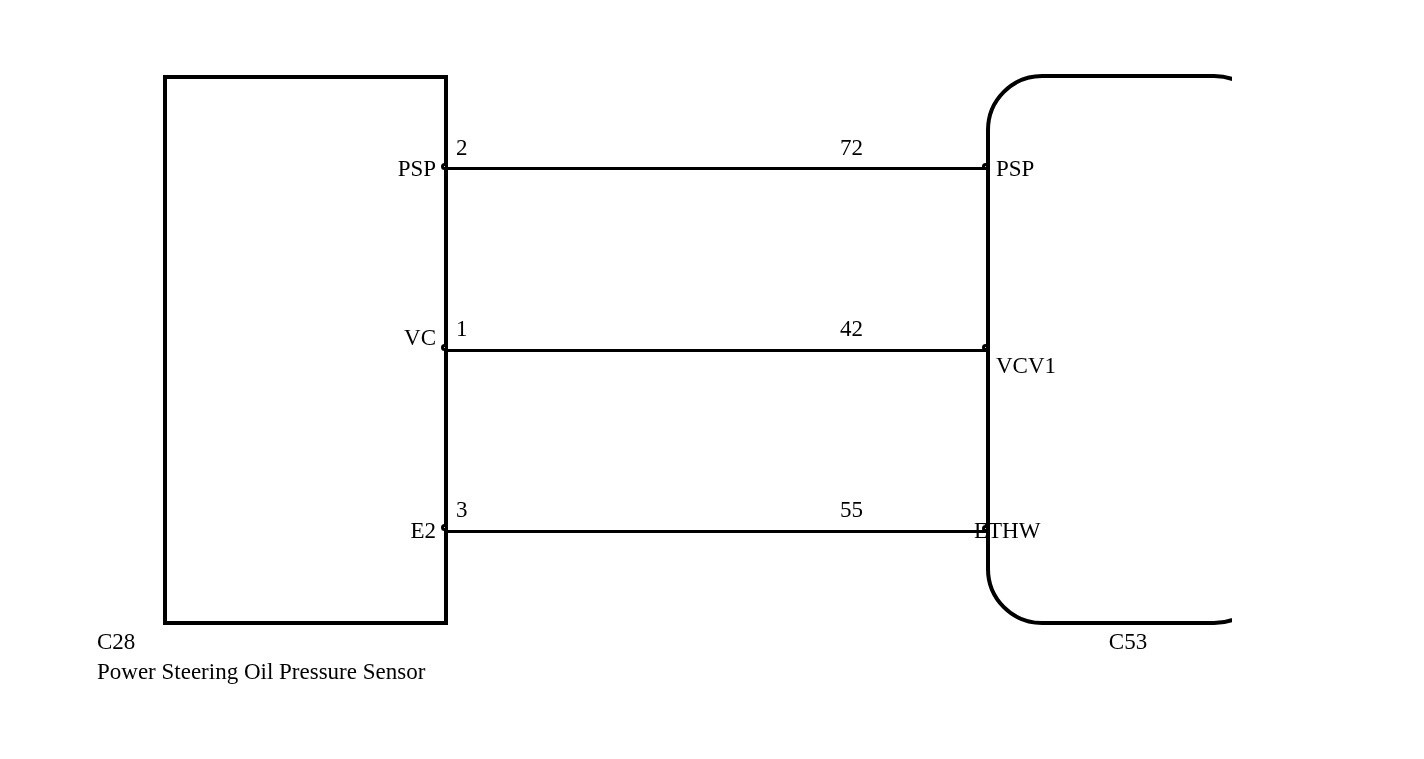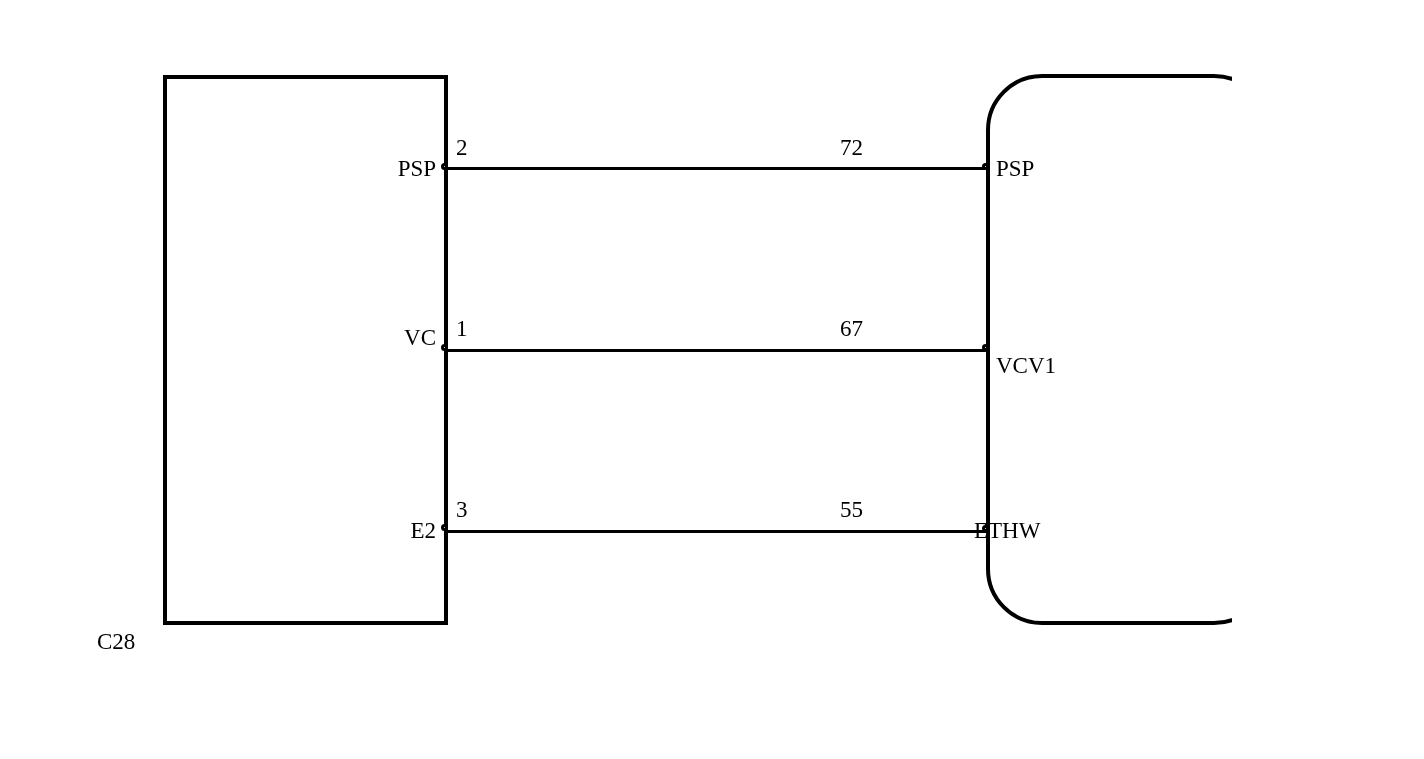--- a/index.html
+++ b/index.html
@@ -67,24 +67,26 @@
   <div class="pin-dot" style="left:441px; top:308px;"></div>
 
   <div class="lbl pin-label-left" style="left:280px; top:482px;">E2</div>
   <div class="lbl" style="left:456px; top:461px;">3</div>
   <div class="pin-dot" style="left:441px; top:488px;"></div>
 
   <div class="lbl pin-num-right" style="left:840px; top:99px;">72</div>
   <div class="lbl" style="left:996px; top:120px;">PSP</div>
   <div class="pin-dot" style="left:982px; top:127px;"></div>
 
-  <div class="lbl pin-num-right" style="left:840px; top:280px;">67</div>
+  <div class="lbl pin-num-right" style="left:840px; top:280px;">42</div>
   <div class="lbl" style="left:996px; top:317px;">VCV1</div>
   <div class="pin-dot" style="left:982px; top:308px;"></div>
 
   <div class="lbl pin-num-right" style="left:840px; top:461px;">55</div>
   <div class="lbl" style="left:974px; top:482px;">ETHW</div>
   <div class="pin-dot" style="left:982px; top:489px;"></div>
 
   <div class="lbl" style="left:97px; top:593px;">C28</div>
+  <div class="lbl" style="left:97px; top:623px;">Power Steering Oil Pressure Sensor</div>
 
+  <div class="lbl conn-caption-right" style="left:986px; top:593px;">C53</div>
 
 </div>
 
 </body></html>

